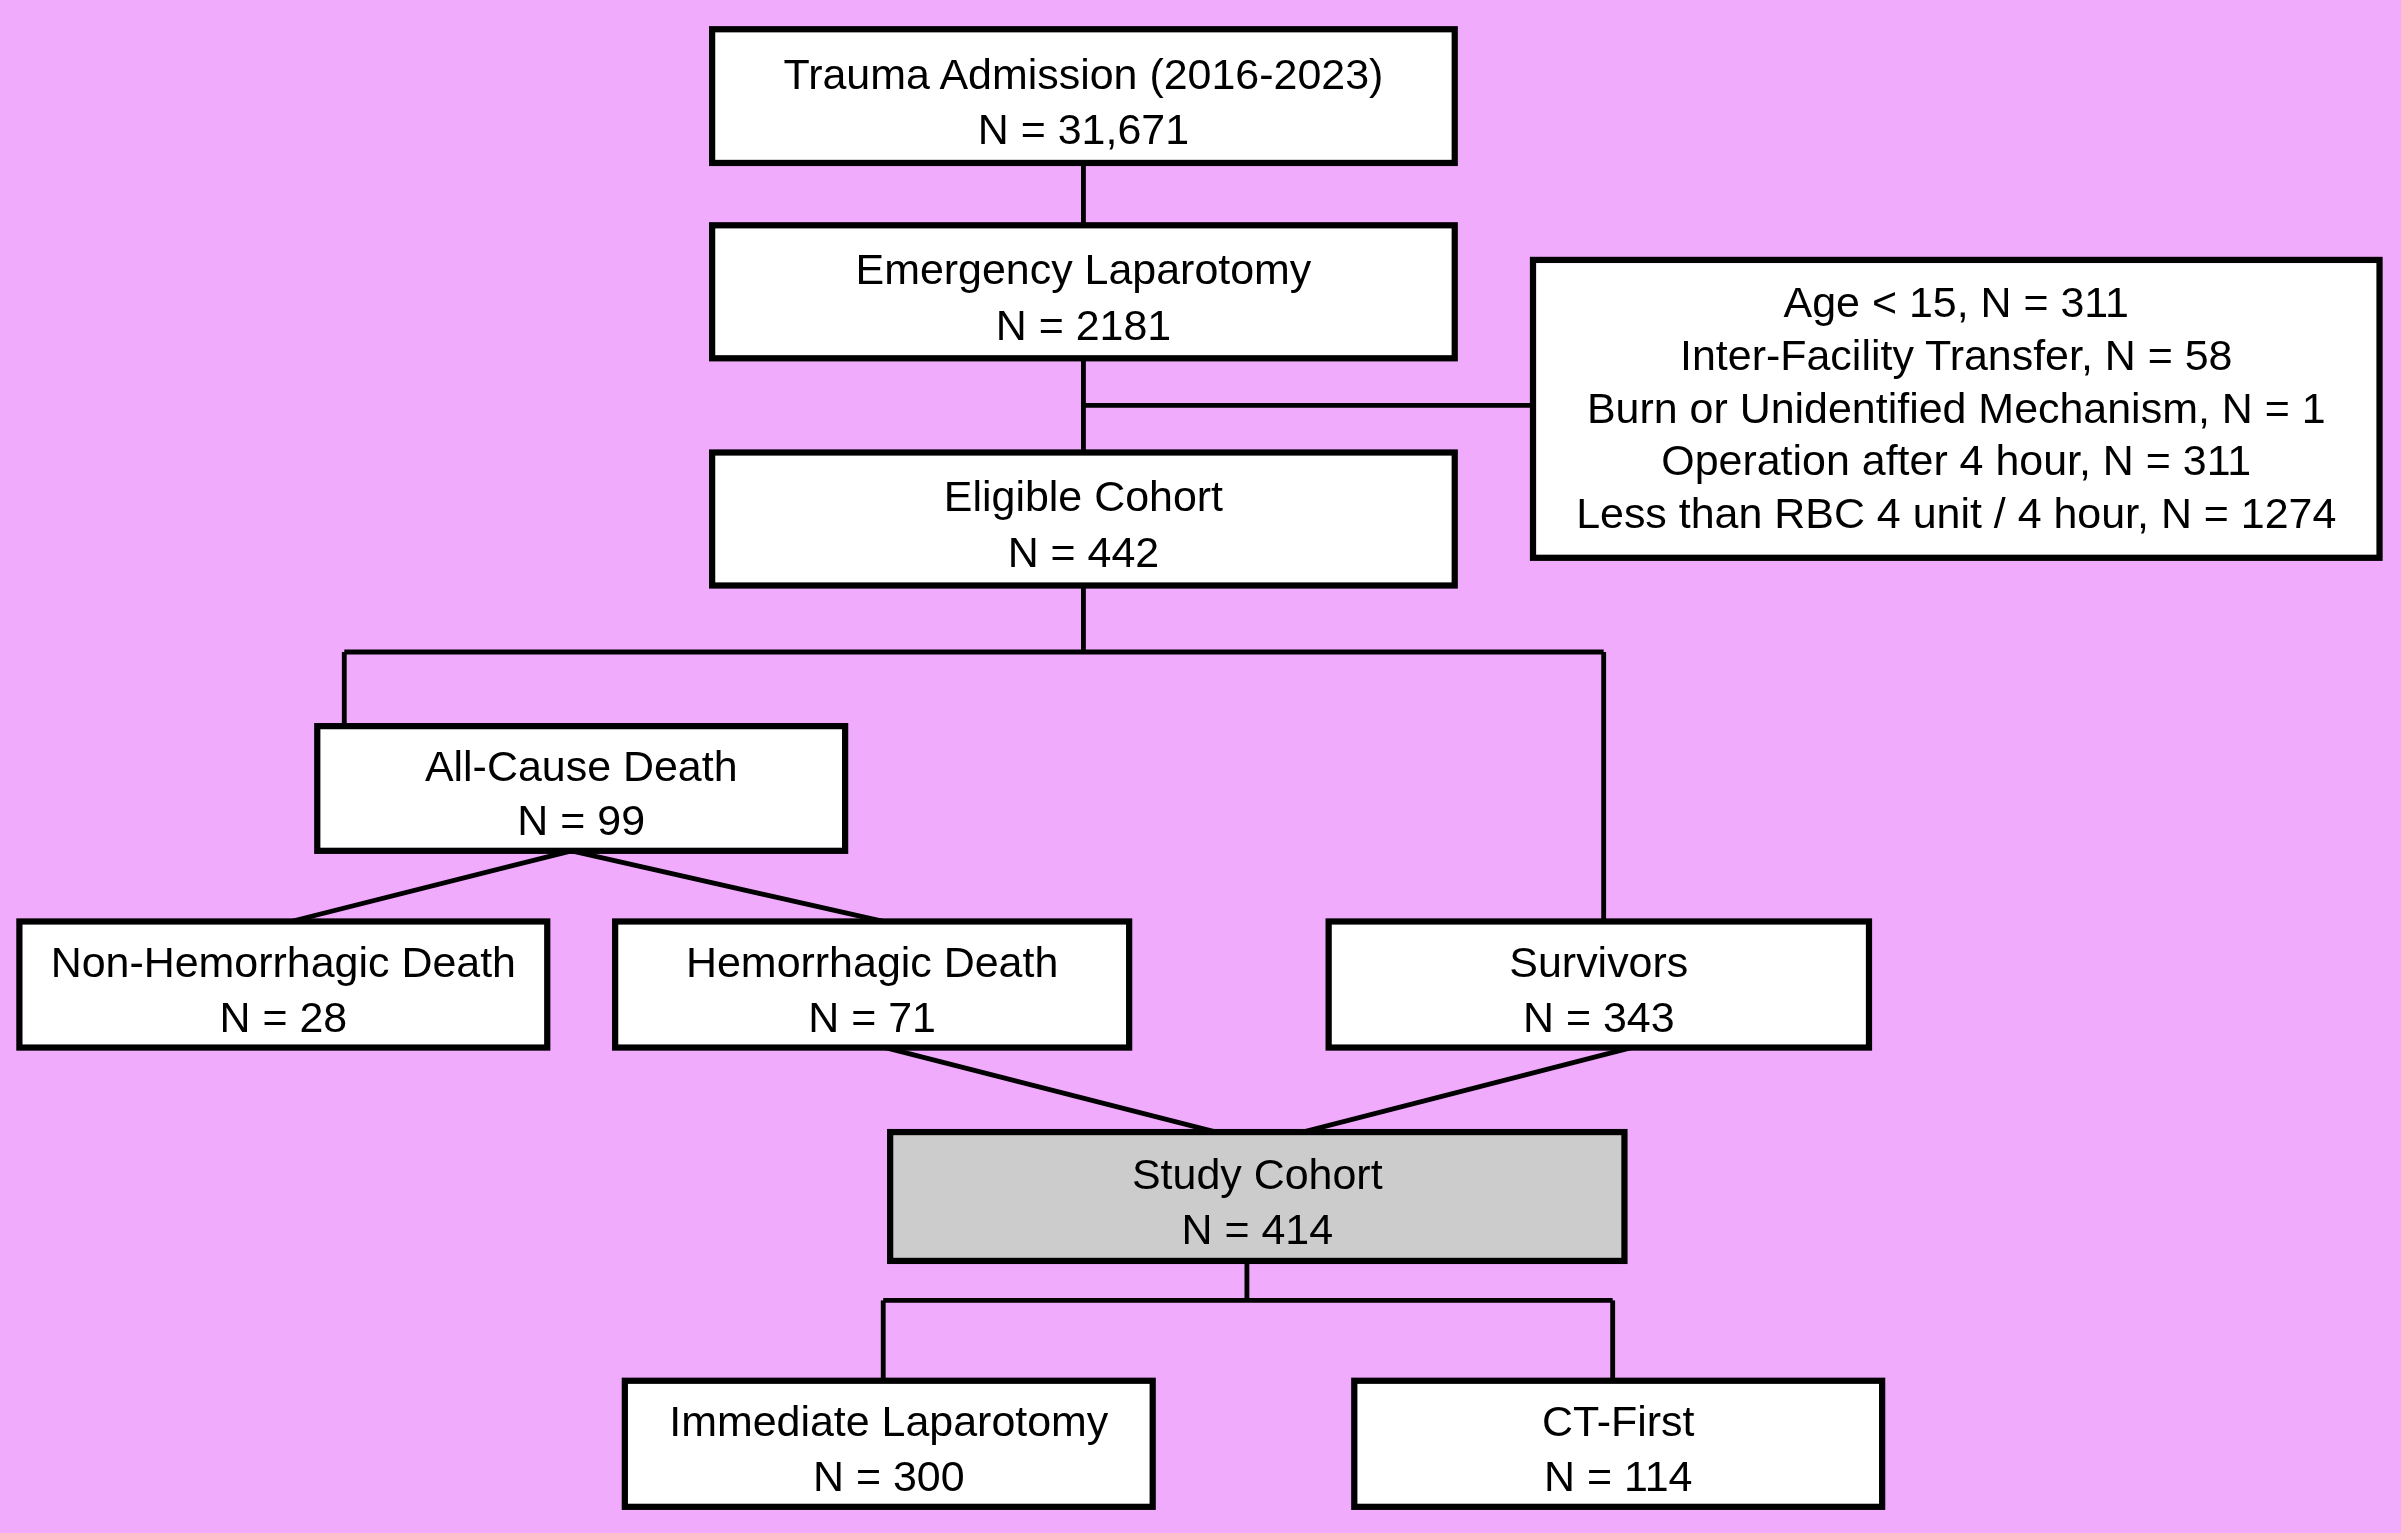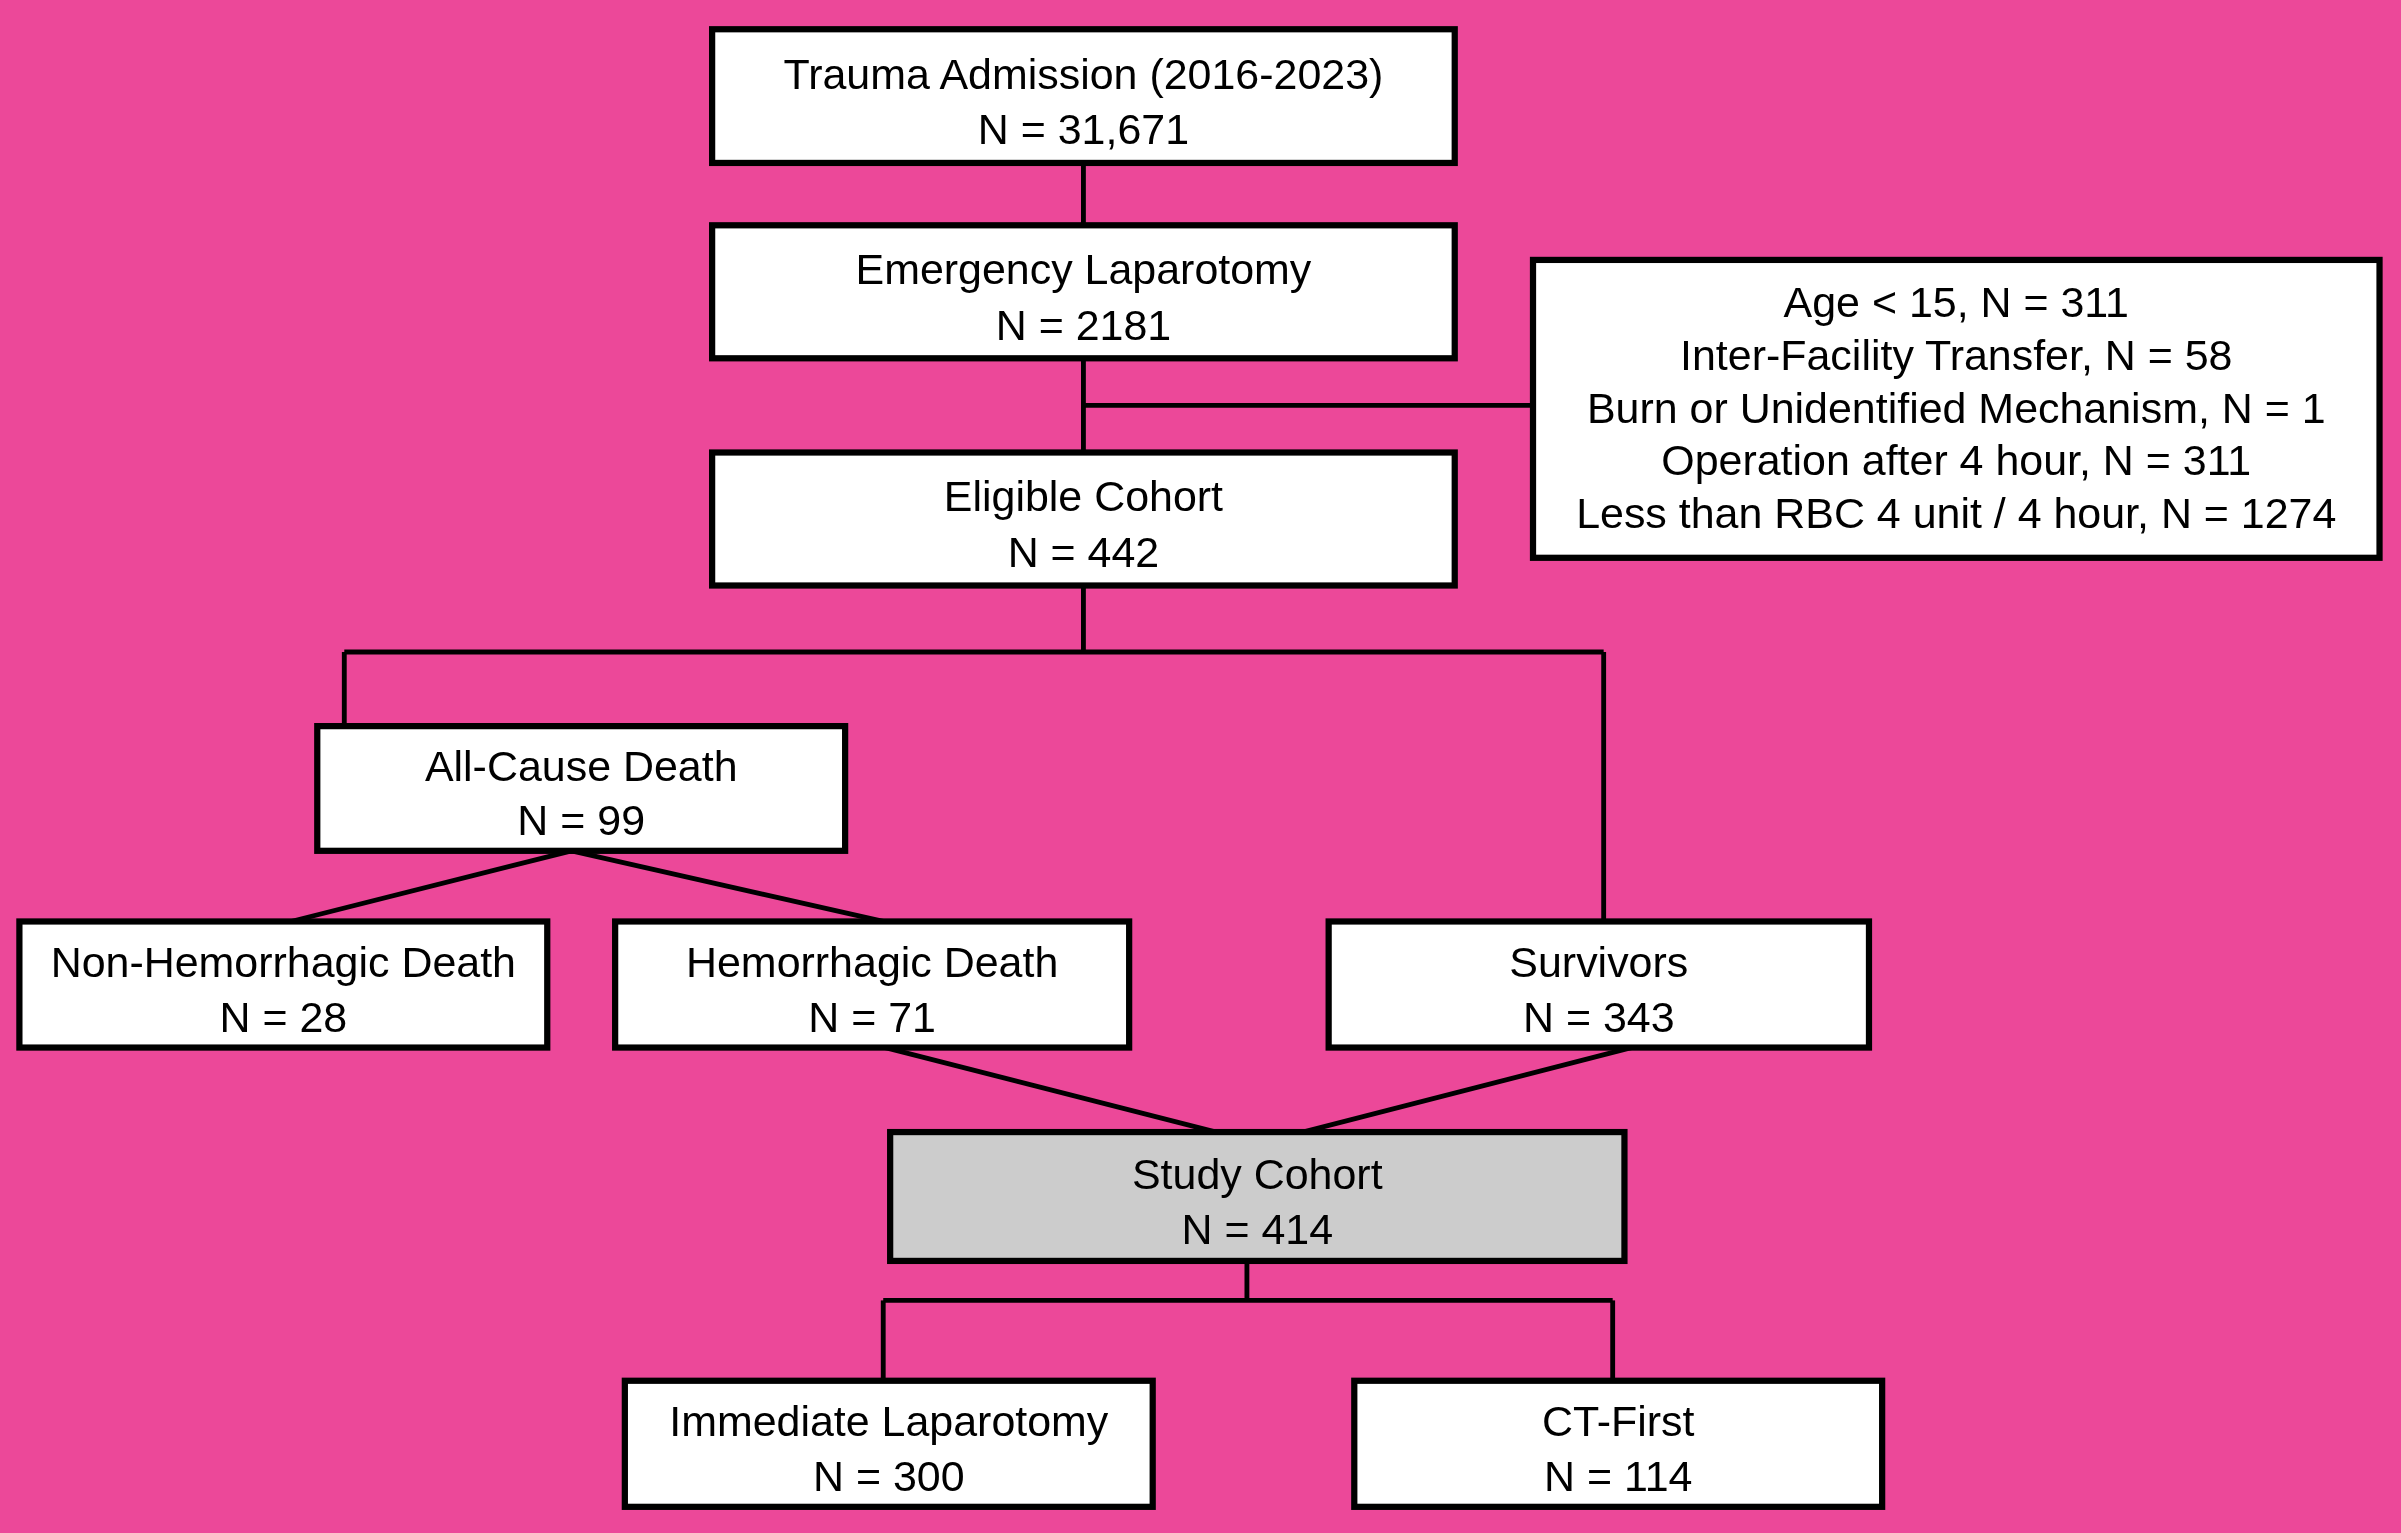--- a/index.html
+++ b/index.html
@@ -10,21 +10,21 @@
   body {
     width: 2401px;
     height: 1534px;
     font-family: "Liberation Sans", sans-serif;
     overflow: hidden;
   }
   #flowchart-root {
     position: relative;
     width: 2401px;
     height: 1534px;
-    background: #ec4899;
+    background: #f0abfc;
   }
   svg.chart-svg {
     display: block;
     width: 2401px;
     height: 1534px;
   }
   .node-box {
     fill: #ffffff;
     stroke: #000000;
     stroke-width: 9;

